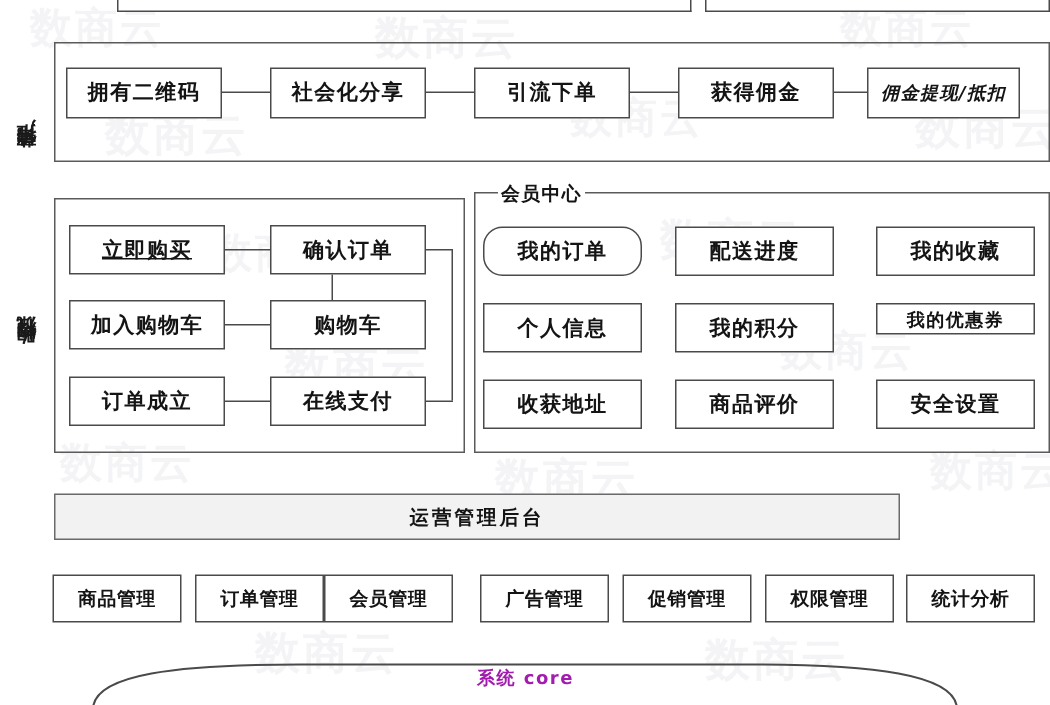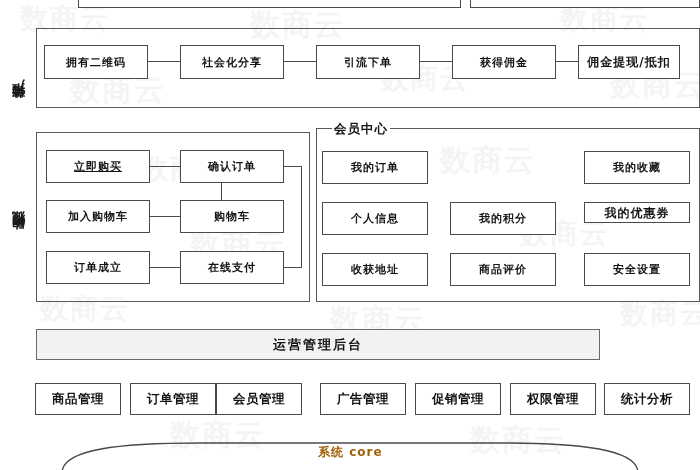--- a/index.html
+++ b/index.html
@@ -42,21 +42,21 @@
   }
 
   .node {
     position: absolute;
     box-sizing: border-box;
     border: 1.4px solid #4a4a4a;
     background: #ffffff;
     display: flex;
     align-items: center;
     justify-content: center;
-    font-size: 11px;
+    font-size: 14px;
     font-weight: bold;
     letter-spacing: 1px;
     color: #141414;
     line-height: 1;
   }
 
   .group {
     position: absolute;
     box-sizing: border-box;
     border: 1.4px solid #5a5a5a;
@@ -137,21 +137,21 @@
   
   #bottom-bracket {
     position: absolute;
     z-index: 2;
   }
   .bottom-label {
     position: absolute;
     font-size: 12px;
     font-weight: bold;
     letter-spacing: 1px;
-    color: #a16207;
+    color: #a21caf;
     z-index: 3;
     white-space: nowrap;
   }
 </style>
 </head>
 <body>
 
 <div id="watermark">
     <div class="wm" style="left: 20px; top: 0px; font-size: 28px;">数商云</div>
     <div class="wm" style="left: 250px; top: 5px; font-size: 30px;">数商云</div>
@@ -184,21 +184,21 @@
 
   <div class="node" style="left:180px; top:45px; width:104px; height:34px;">社会化分享</div>
   <div class="conn h" style="left:284px; top:61px; width:32px;"></div>
 
   <div class="node" style="left:316px; top:45px; width:104px; height:34px;">引流下单</div>
   <div class="conn h" style="left:420px; top:61px; width:32px;"></div>
 
   <div class="node" style="left:452px; top:45px; width:104px; height:34px;">获得佣金</div>
   <div class="conn h" style="left:556px; top:61px; width:22px;"></div>
 
-  <div class="node" style="left:578px; top:45px; width:102px; height:34px; font-size:12px;">佣金提现/抵扣</div>
+  <div class="node" style="left:578px; top:45px; width:102px; height:34px; font-size:12px;font-style:italic;">佣金提现/抵扣</div>
 
   <div class="vlabel" style="left:10px; top:150px; height:90px;">购物流程</div>
 
   <div class="group" style="left:36px; top:132px; width:274px; height:170px;"></div>
 
   <div class="node" style="left:46px; top:150px; width:104px; height:33px;text-decoration:underline;">立即购买</div>
   <div class="node" style="left:46px; top:200px; width:104px; height:33px;">加入购物车</div>
   <div class="node" style="left:46px; top:251px; width:104px; height:33px;">订单成立</div>
 
   <div class="node" style="left:180px; top:150px; width:104px; height:33px;">确认订单</div>
@@ -209,21 +209,22 @@
   <div class="conn h" style="left:150px; top:216px; width:30px;"></div>
   <div class="conn h" style="left:150px; top:267px; width:30px;"></div>
   <div class="conn v" style="left:221px; top:183px; height:17px;"></div>
   <div class="conn h" style="left:284px; top:166px; width:18px;"></div>
   <div class="conn v" style="left:301px; top:166px; height:101px;"></div>
   <div class="conn h" style="left:284px; top:267px; width:18px;"></div>
 
   <div class="group" style="left:316px; top:128px; width:384px; height:174px;"></div>
   <div class="group-title" style="left:332px; top:121px;">会员中心</div>
 
-  <div class="node" style="left:322px; top:151px; width:106px; height:33px;">我的订单</div>
+  <div class="node" style="left:322px; top:151px; width:106px; height:33px;border-radius:13px;">我的订单</div>
+  <div class="node" style="left:450px; top:151px; width:106px; height:33px;">配送进度</div>
   <div class="node" style="left:584px; top:151px; width:106px; height:33px;">我的收藏</div>
 
   <div class="node" style="left:322px; top:202px; width:106px; height:33px;text-align:center;">个人信息</div>
   <div class="node" style="left:450px; top:202px; width:106px; height:33px;">我的积分</div>
   <div class="node" style="left:584px; top:202px; width:106px; height:21px; font-size:12px;">我的优惠券</div>
 
   <div class="node" style="left:322px; top:253px; width:106px; height:33px;">收获地址</div>
   <div class="node" style="left:450px; top:253px; width:106px; height:33px;">商品评价</div>
   <div class="node" style="left:584px; top:253px; width:106px; height:33px;">安全设置</div>
 

